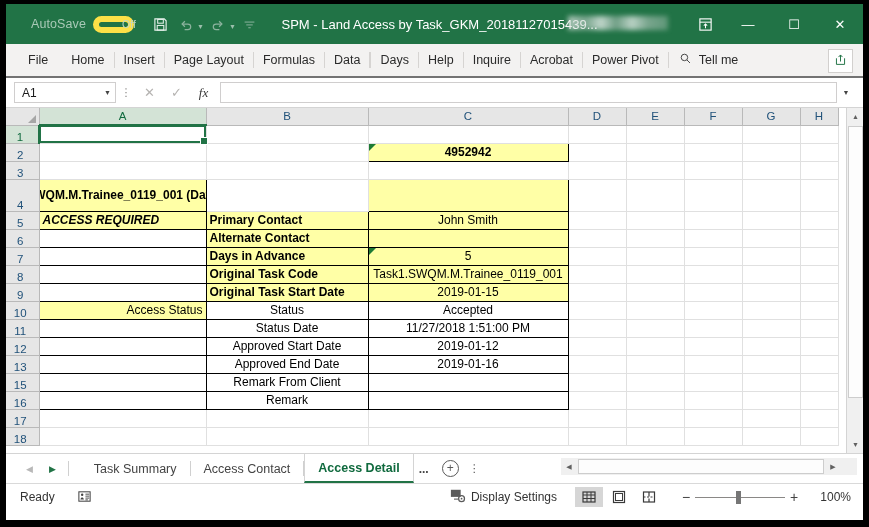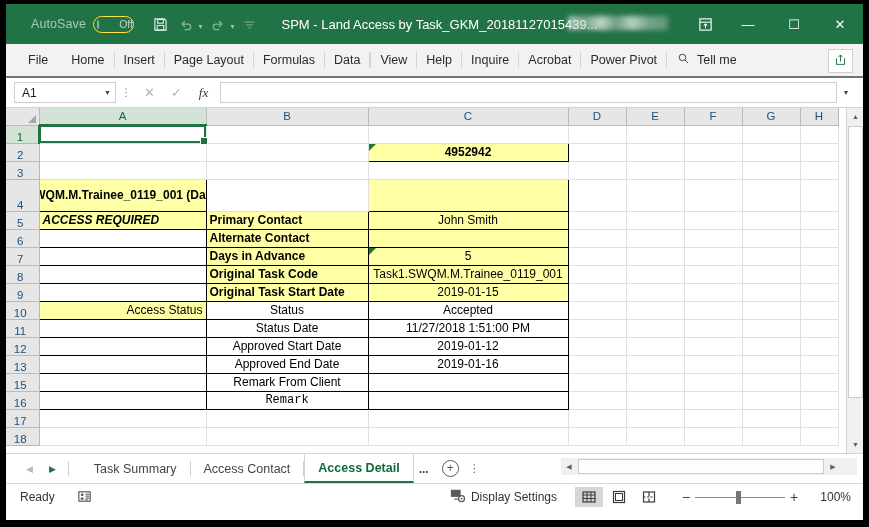--- a/index.html
+++ b/index.html
@@ -27,21 +27,21 @@
   }
   .autosave-wrap {
     display: flex; align-items: center; gap: 7px;
     margin-left: 25px;
   }
   .autosave-label {
     color: #a9c9b7; font-size: 12.5px; letter-spacing: .1px;
   }
   .autosave-toggle {
     width: 41px; height: 17px; border-radius: 9px;
-    border: 1px solid #fde047;
+    border: 6px solid #fde047;
     display: flex; align-items: center; gap: 20px;
     padding-left: 3px;
   }
   .autosave-knob {
     width: 9px; height: 9px; border-radius: 50%;
     background: #8fb8a2;
   }
   .autosave-off { color: #bcd6c7; font-size: 10.5px; }
   .qat { display: flex; align-items: center; gap: 2px; margin-left: 14px; }
   .qat-btn {
@@ -398,21 +398,21 @@
       <div class="rsep"></div>
       <div class="rtab">Insert</div>
       <div class="rsep"></div>
       <div class="rtab">Page Layout</div>
       <div class="rsep"></div>
       <div class="rtab">Formulas</div>
       <div class="rsep"></div>
       <div class="rtab">Data</div>
       <div class="rsep"></div>
       <div class="rsep"></div>
-      <div class="rtab">View</div>
+      <div class="rtab">Days</div>
       <div class="rsep"></div>
       <div class="rtab">Help</div>
       <div class="rsep"></div>
       <div class="rtab">Inquire</div>
       <div class="rsep"></div>
       <div class="rtab">Acrobat</div>
       <div class="rsep"></div>
       <div class="rtab">Power Pivot</div>
       <div class="rsep"></div>
       <div class="tellme" id="tellme-node">
@@ -617,21 +617,21 @@
             <td class="cell bord ctr" style="height: 18px;"></td>
             <td class="cell" style="height: 18px;"></td>
             <td class="cell" style="height: 18px;"></td>
             <td class="cell" style="height: 18px;"></td>
             <td class="cell" style="height: 18px;"></td>
             <td class="cell" style="height: 18px;"></td>
           </tr>
           <tr style="height: 18px;">
             <th class="rowhdr">16</th>
             <td class="cell bord" style="height: 18px;"></td>
-            <td class="cell bord ctr" style="height: 18px; font-family: Liberation Mono, monospace;">Remark</td>
+            <td class="cell bord ctr" style="height: 18px;">Remark</td>
             <td class="cell bord ctr" style="height: 18px;"></td>
             <td class="cell" style="height: 18px;"></td>
             <td class="cell" style="height: 18px;"></td>
             <td class="cell" style="height: 18px;"></td>
             <td class="cell" style="height: 18px;"></td>
             <td class="cell" style="height: 18px;"></td>
           </tr>
           <tr style="height: 18px; margin-left: 28px;">
             <th class="rowhdr">17</th>
             <td class="cell" style="height: 18px;"></td>

